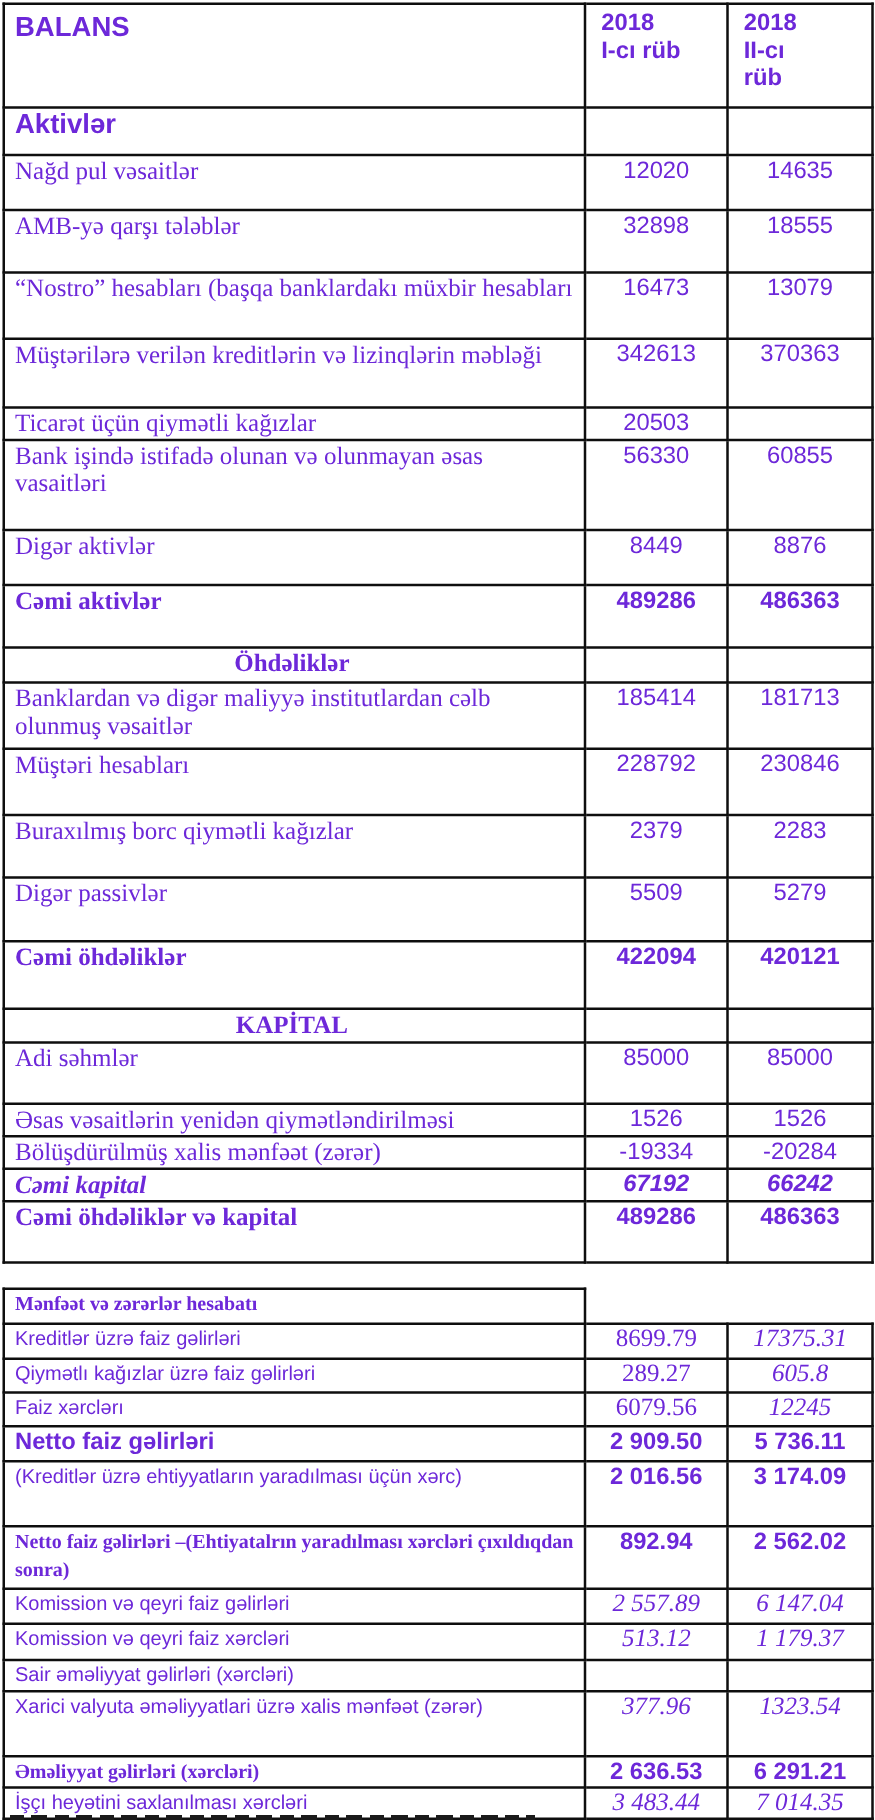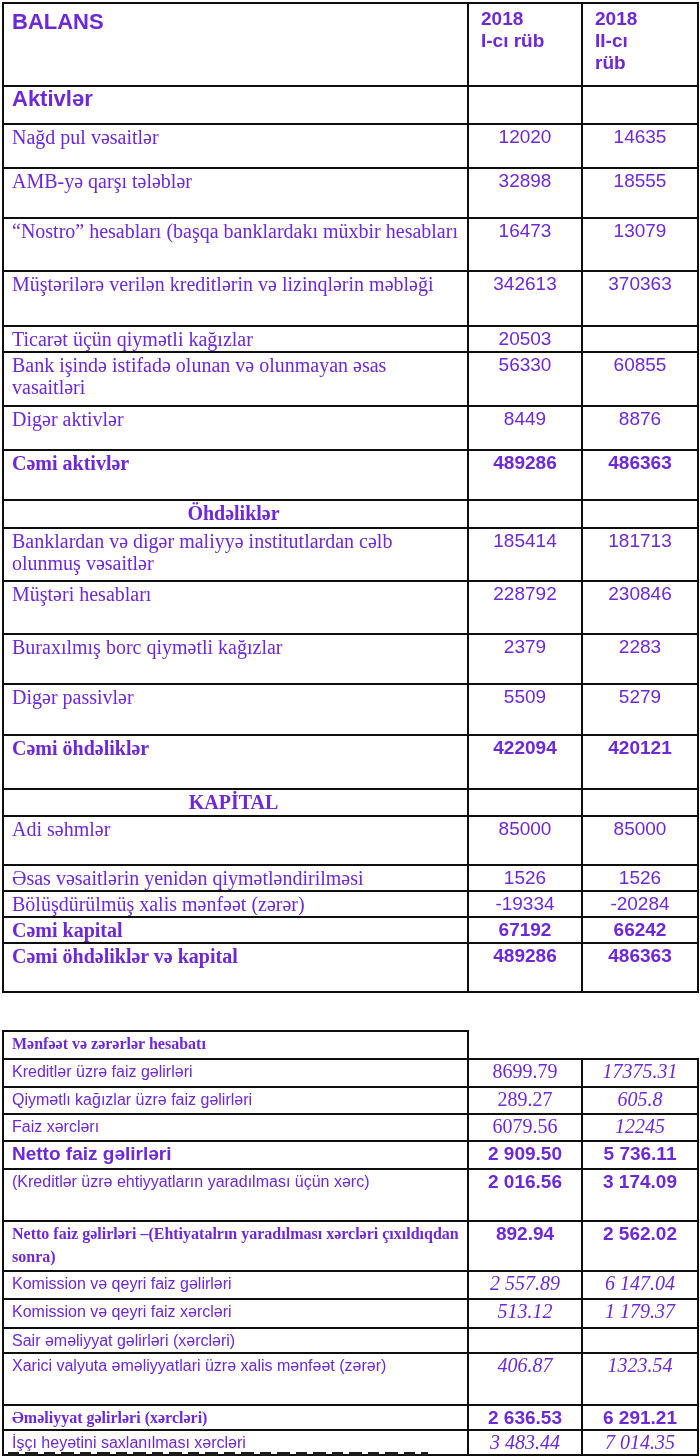--- a/index.html
+++ b/index.html
@@ -87,21 +87,21 @@
         <tr style="height: 55px;">
           <td class="lab sr">Müştərilərə verilən kreditlərin və lizinqlərin məbləği</td>
           <td class="val n">342613</td>
           <td class="val n">370363</td>
         </tr>
         <tr style="height: 23px;">
           <td class="lab sr">Ticarət üçün qiymətli kağızlar</td>
           <td class="val n">20503</td>
           <td class="val n"></td>
         </tr>
-        <tr style="height: 54px;">
+        <tr style="height: 72px;">
           <td class="lab sr">Bank işində istifadə olunan və olunmayan əsas vasaitləri</td>
           <td class="val n">56330</td>
           <td class="val n">60855</td>
         </tr>
         <tr style="height: 44px;">
           <td class="lab sr">Digər aktivlər</td>
           <td class="val n">8449</td>
           <td class="val n">8876</td>
         </tr>
         <tr style="height: 50px;">
@@ -152,21 +152,21 @@
         <tr style="height: 24px; margin-left: 18px;">
           <td class="lab sr">Əsas vəsaitlərin yenidən qiymətləndirilməsi</td>
           <td class="val n">1526</td>
           <td class="val n">1526</td>
         </tr>
         <tr style="height: 25px;">
           <td class="lab sr">Bölüşdürülmüş xalis mənfəət (zərər)</td>
           <td class="val n">-19334</td>
           <td class="val n">-20284</td>
         </tr>
-        <tr style="height: 23px;">
+        <tr style="height: 23px; font-style: italic;">
           <td class="lab rb">Cəmi kapital</td>
           <td class="val nb">67192</td>
           <td class="val nb">66242</td>
         </tr>
         <tr style="height: 49px;">
           <td class="lab rb">Cəmi öhdəliklər və kapital</td>
           <td class="val nb">489286</td>
           <td class="val nb">486363</td>
         </tr>
       </tbody>
@@ -224,21 +224,21 @@
           <td class="val si">513.12</td>
           <td class="val si">1 179.37</td>
         </tr>
         <tr style="height: 24px;">
           <td class="lab">Sair əməliyyat gəlirləri (xərcləri)</td>
           <td class="val si"></td>
           <td class="val si"></td>
         </tr>
         <tr style="height: 52px;">
           <td class="lab">Xarici valyuta əməliyyatlari üzrə xalis mənfəət (zərər)</td>
-          <td class="val si">406.87</td>
+          <td class="val si">377.96</td>
           <td class="val si">1323.54</td>
         </tr>
         <tr style="height: 22px;">
           <td class="lab rb">Əməliyyat gəlirləri (xərcləri)</td>
           <td class="val nb">2 636.53</td>
           <td class="val nb">6 291.21</td>
         </tr>
         <tr style="height: 25px;">
           <td class="lab">İşçı heyətini saxlanılması xərcləri</td>
           <td class="val si">3 483.44</td>

